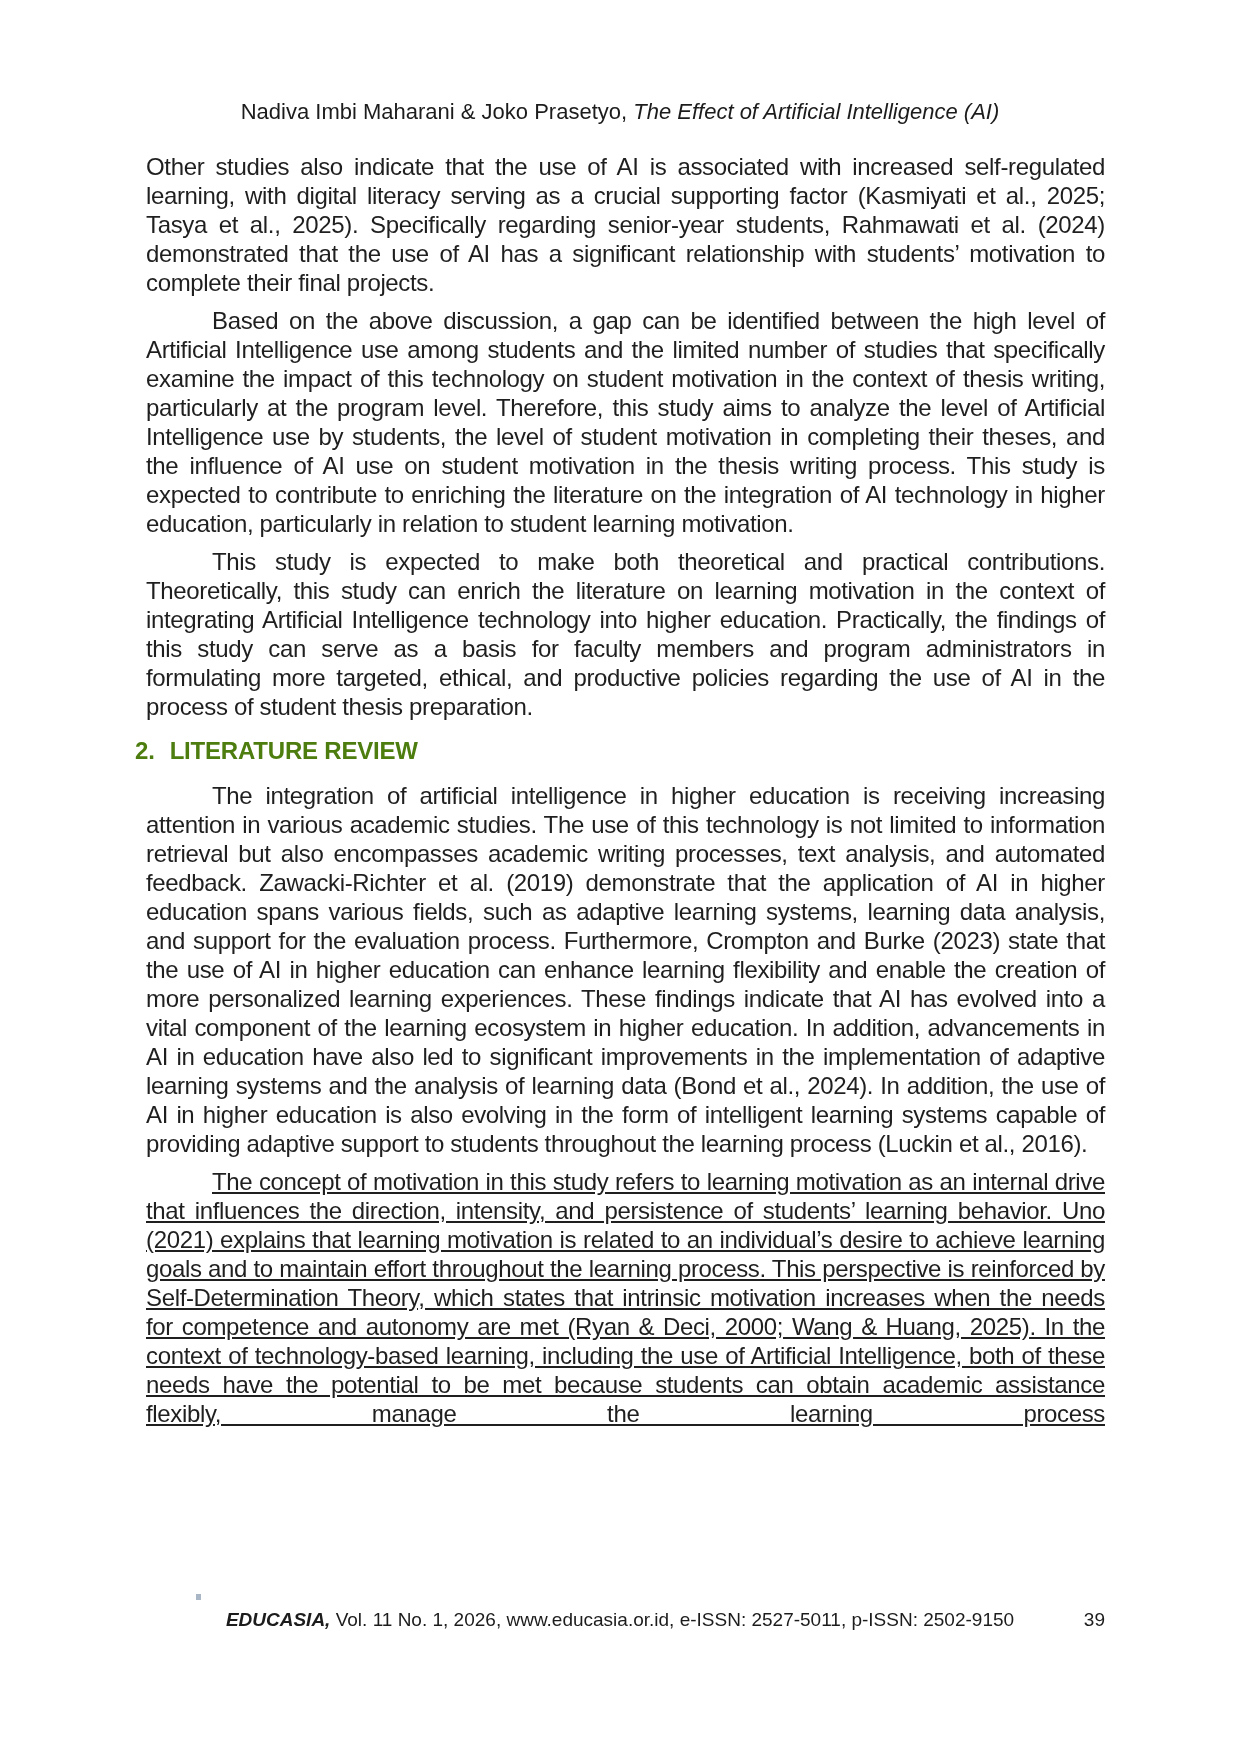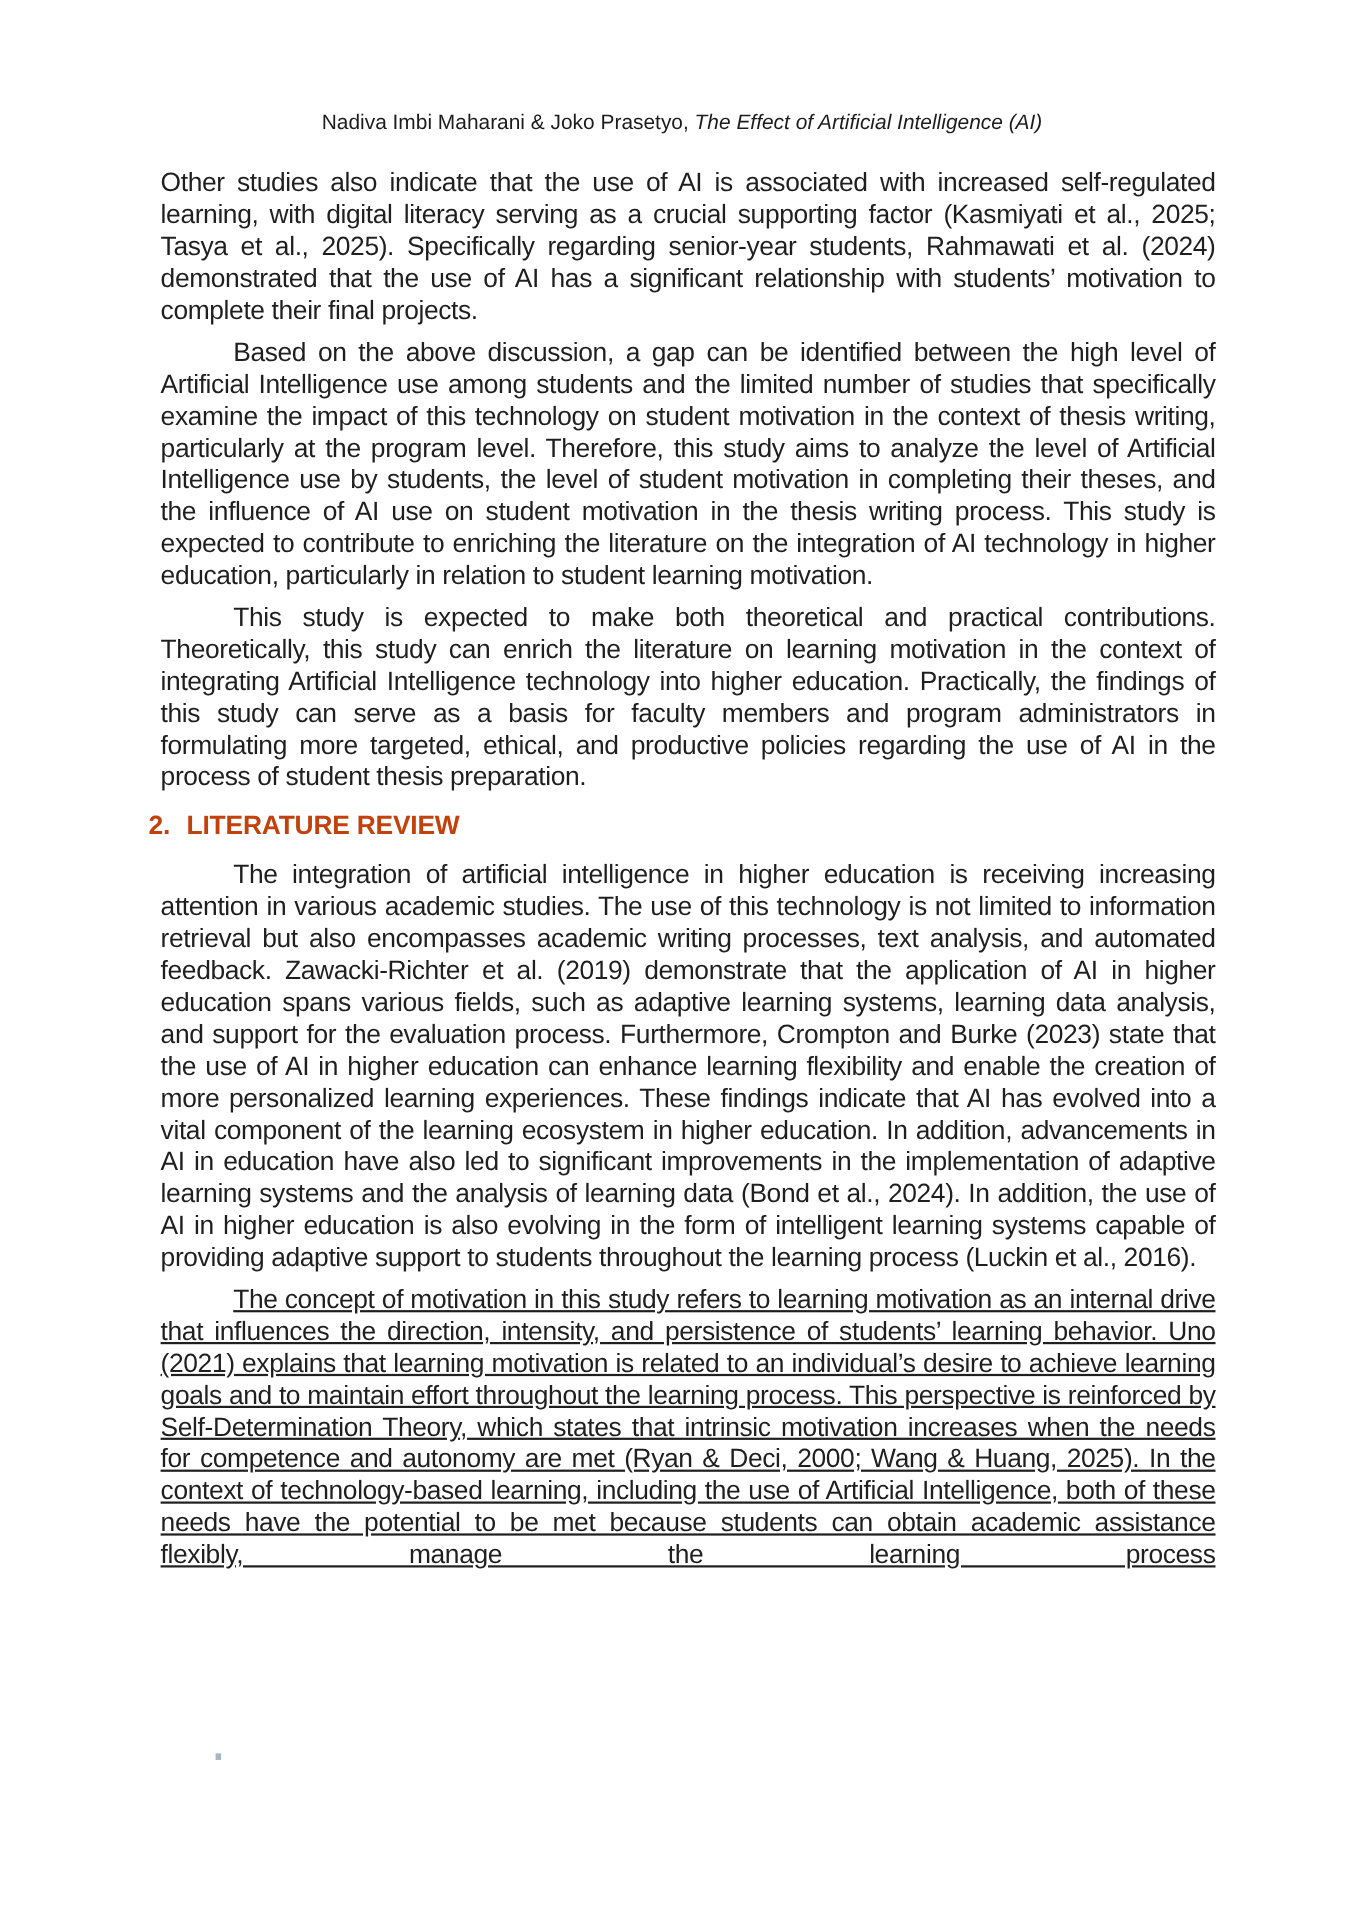--- a/index.html
+++ b/index.html
@@ -14,21 +14,21 @@
     color: #1f1f1f;
   }
   .content {
     position: absolute;
     left: 135px;
     top: 100px;
     width: 970px;
   }
   .running-header {
     text-align: center;
-    font-size: 19px;
+    font-size: 22px;
     line-height: 24px;
     margin-bottom: 28px;
     white-space: nowrap;
     color: #1c1c1c;
   }
   .running-header .it { font-style: italic; }
   .para {
     font-size: 24px;
     line-height: 29px;
     letter-spacing: -0.35px;
@@ -36,21 +36,21 @@
     margin: 0 0 9px 11px;
   }
   .para.indent { text-indent: 66px; }
   .para.last-stretch { text-align-last: justify; margin-bottom: 0; text-decoration: underline; }
   h2.section {
     font-size: 24px;
     line-height: 29px;
     font-weight: bold;
     letter-spacing: -0.2px;
     margin: 15px 0 16px 0;
-    color: #c2410c;
+    color: #4d7c0f;
   }
   h2.section .sec-num { margin-right: 15px; }
   .stray-mark {
     position: absolute;
     left: 196px;
     top: 1594px;
     width: 5px;
     height: 6px;
     background: #a9b6c6;
   }
@@ -95,14 +95,18 @@
     </h2>
 
     <p class="para indent">The integration of artificial intelligence in higher education is receiving increasing attention in various academic studies. The use of this technology is not limited to information retrieval but also encompasses academic writing processes, text analysis, and automated feedback. Zawacki-Richter et al. (2019) demonstrate that the application of AI in higher education spans various fields, such as adaptive learning systems, learning data analysis, and support for the evaluation process. Furthermore, Crompton and Burke (2023) state that the use of AI in higher education can enhance learning flexibility and enable the creation of more personalized learning experiences. These findings indicate that AI has evolved into a vital component of the learning ecosystem in higher education. In addition, advancements in AI in education have also led to significant improvements in the implementation of adaptive learning systems and the analysis of learning data (Bond et al., 2024). In addition, the use of AI in higher education is also evolving in the form of intelligent learning systems capable of providing adaptive support to students throughout the learning process (Luckin et al., 2016).</p>
 
     <p class="para indent last-stretch">The concept of motivation in this study refers to learning motivation as an internal drive that influences the direction, intensity, and persistence of students’ learning behavior. Uno (2021) explains that learning motivation is related to an individual’s desire to achieve learning goals and to maintain effort throughout the learning process. This perspective is reinforced by Self-Determination Theory, which states that intrinsic motivation increases when the needs for competence and autonomy are met (Ryan &amp; Deci, 2000; Wang &amp; Huang, 2025). In the context of technology-based learning, including the use of Artificial Intelligence, both of these needs have the potential to be met because students can obtain academic assistance flexibly, manage the learning process</p>
 
   </div>
 
   <div class="stray-mark"></div>
 
+  <div class="footer">
+    <span class="bi">EDUCASIA,</span><span> Vol. 11 No. 1, 2026, www.educasia.or.id, e-ISSN: 2527-5011, p-ISSN: 2502-9150</span>
+    <span class="page-number">39</span>
+  </div>
 
 </div>
 
 </body></html>

